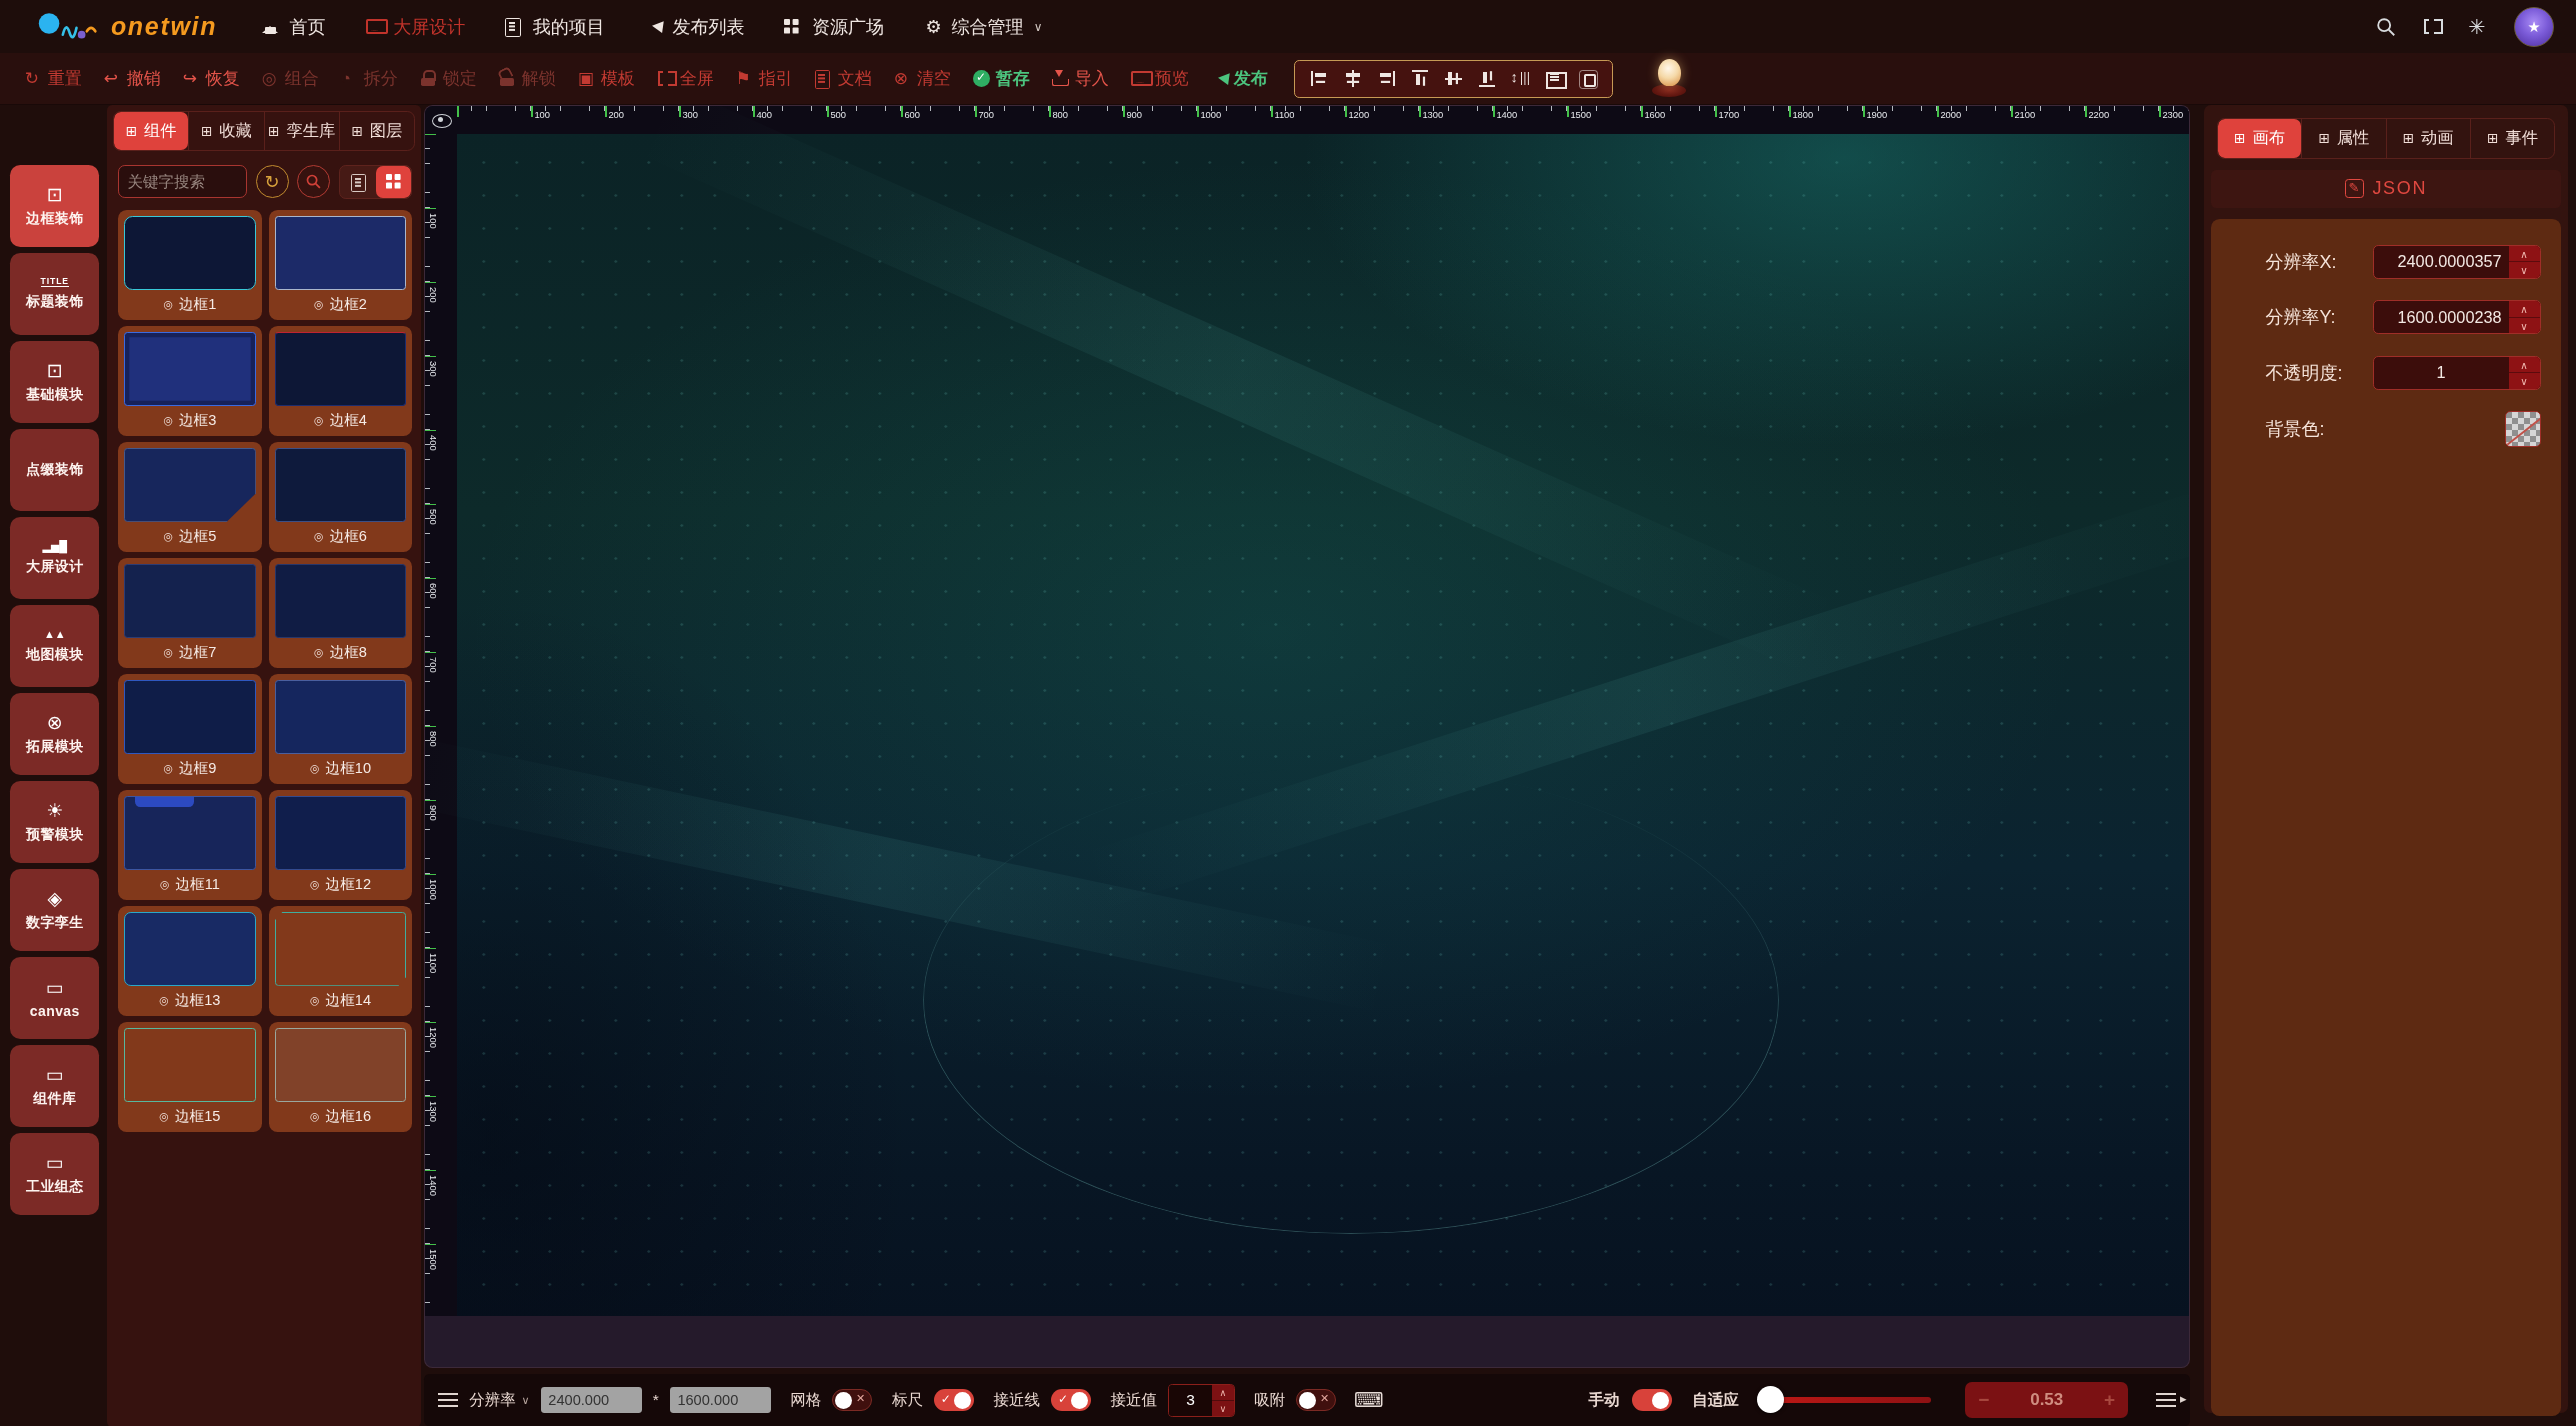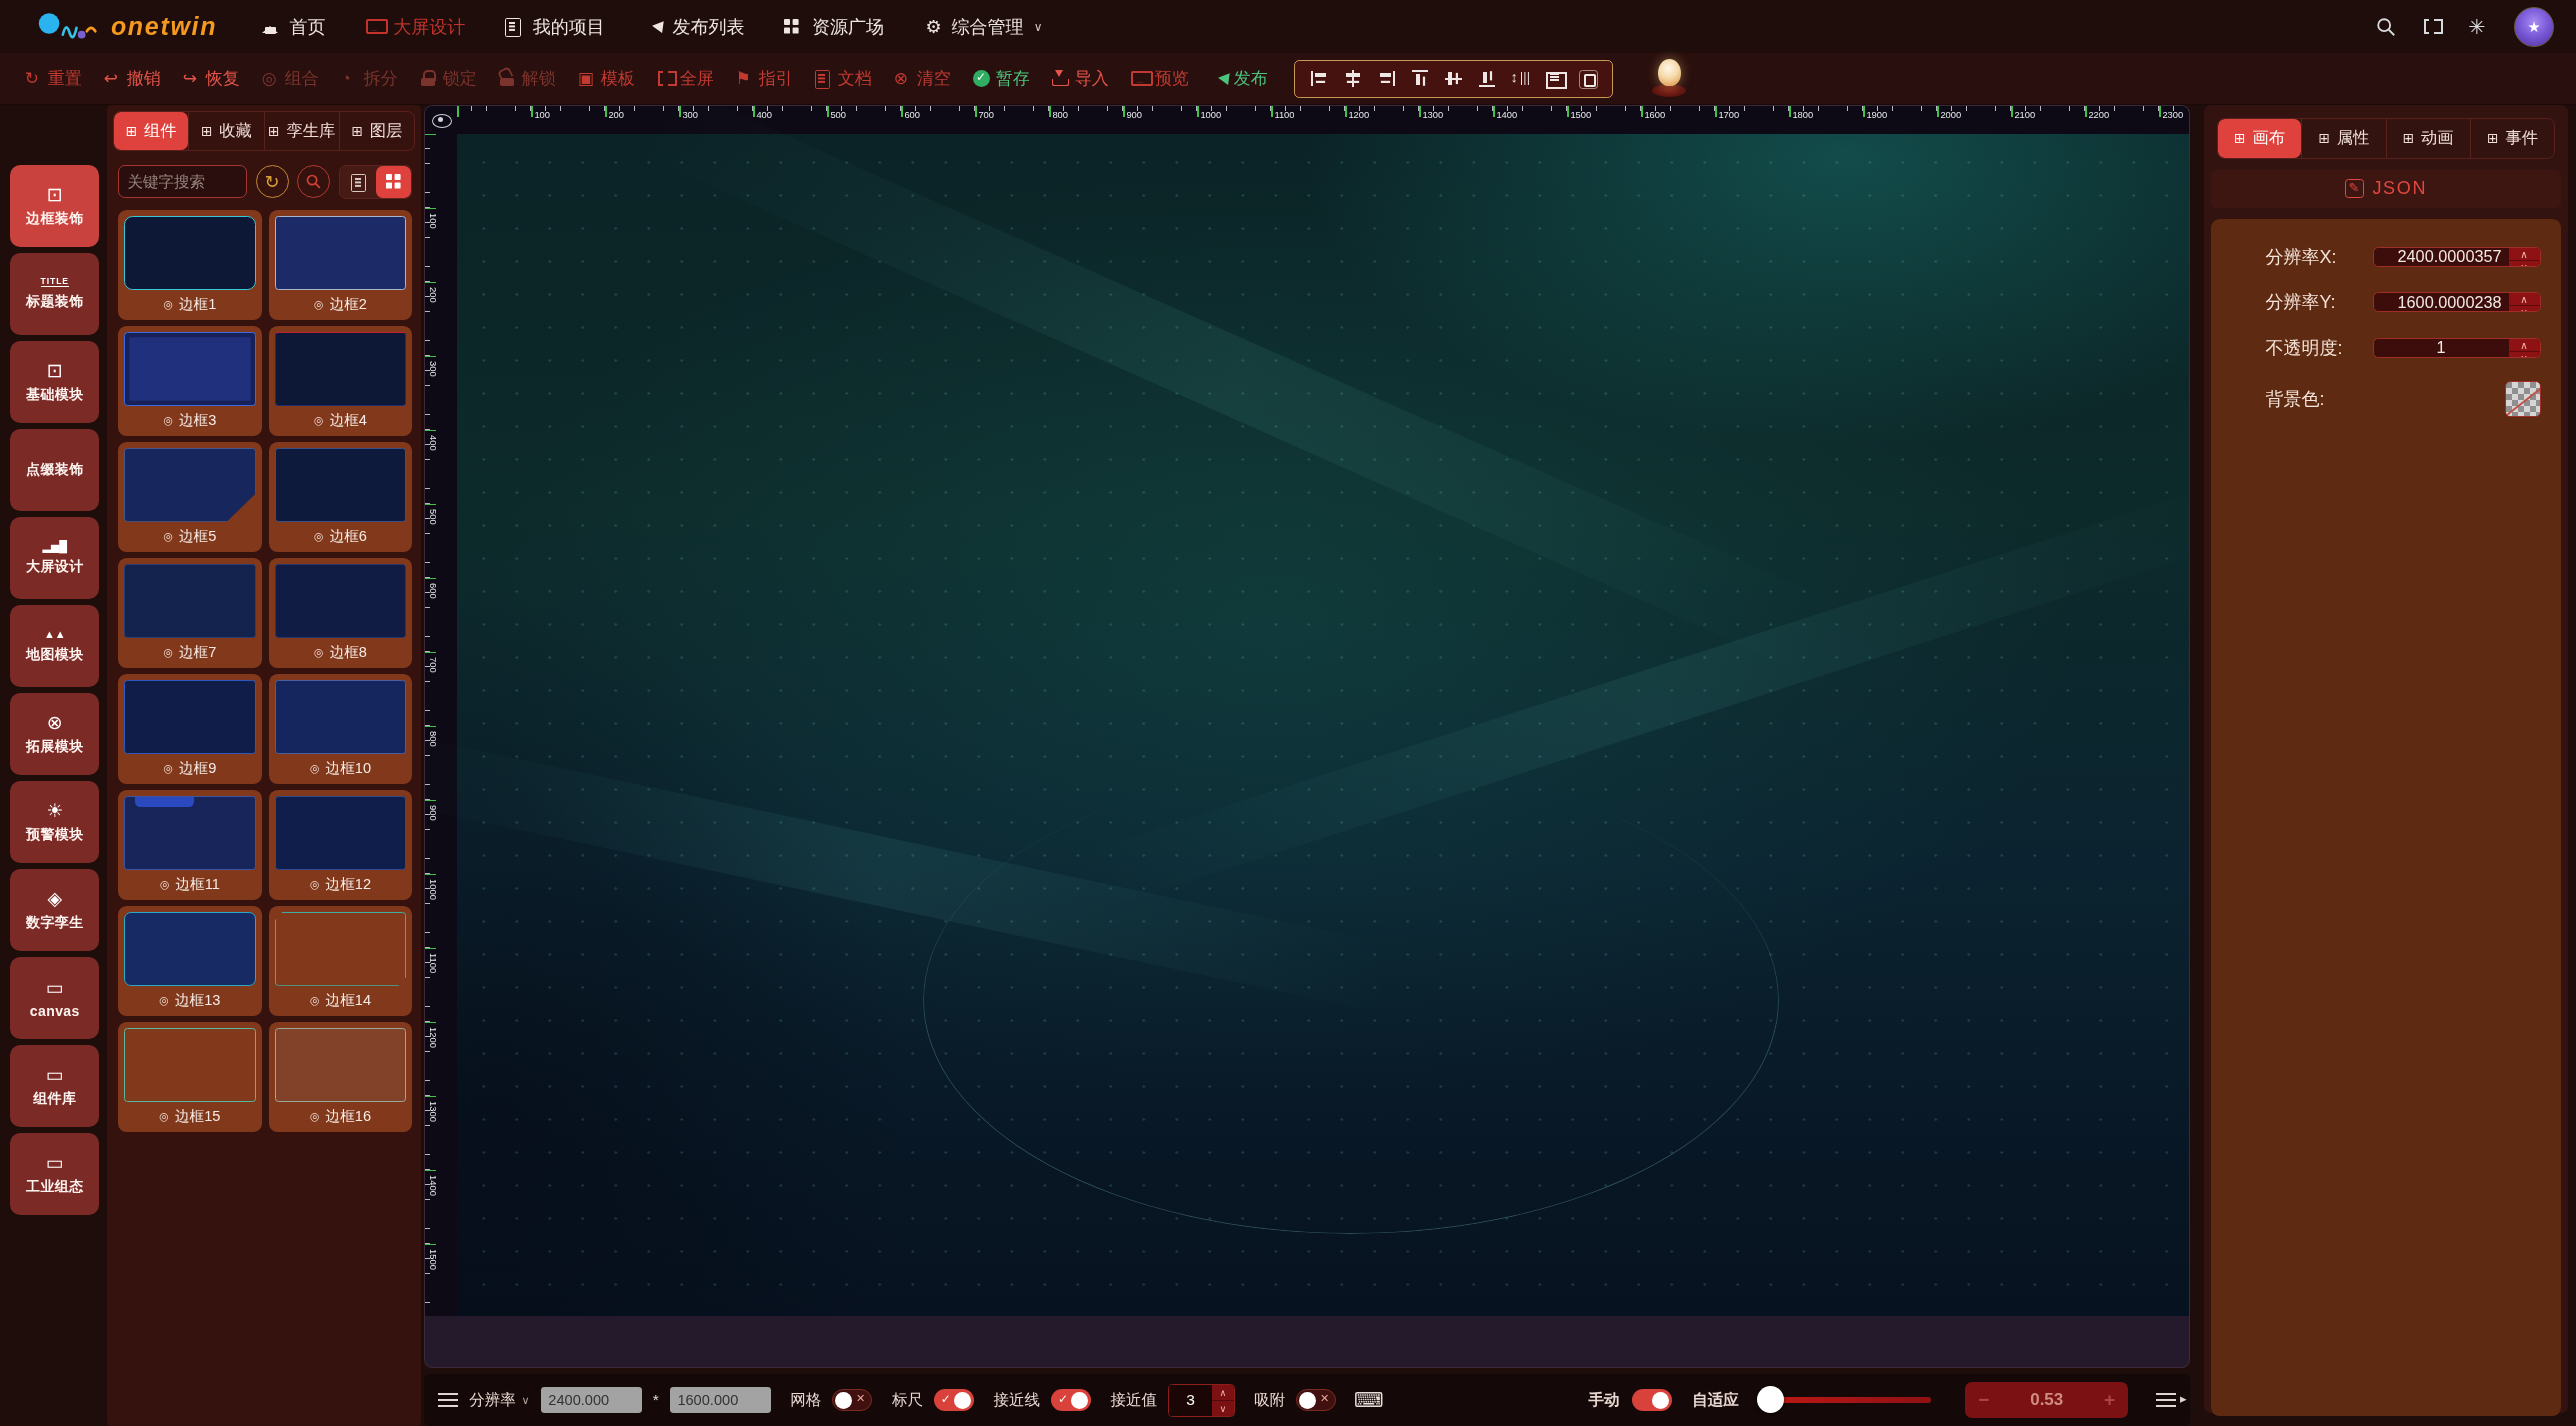--- a/index.html
+++ b/index.html
@@ -18,21 +18,21 @@
   .chev { display:none; font-size:12px; color:#cfc5c0; margin-left:1.7px; }
   .topnav-right { margin-left:auto; display:flex; align-items:center; gap:24px; }
   .tn-icon { width:26px; height:26px; display:inline-flex; align-items:center; justify-content:center; color:#d8dbde; font-size:20.6px; cursor:pointer; }
   .avatar { width:40px; height:40px; border-radius:50%; background:radial-gradient(circle at 50% 38%, #a98cf5 0%, #7b5bd8 45%, #4d2e9e 100%); border:0.9px solid #6a5a3a; display:flex; align-items:center; justify-content:center; color:#fff; font-size:14.6px; cursor:pointer; }
 
   
   .toolbar { position:absolute; left:0; top:53px; width:2576px; height:52px; background:#290f0d; border-bottom:1.7px solid #190908; display:flex; align-items:center; padding:0 13.7px; }
   .tool { display:flex; align-items:center; gap:6px; font-size:17px; padding:0 11px; color:#c23a32; cursor:pointer; }
   .tool.bright { color:#e4544a; }
   .tool.disabled { color:#7b332d; cursor:default; }
-  .tool.green { color:#4cc47e; }
+  .tool.green { color:#4cc47e;font-weight:bold; }
   .t-ic { font-size:17px; display:inline-flex; align-items:center; justify-content:center; min-width:17px; }
   .align-group { margin-left:15.5px; height:38px; display:flex; align-items:center; gap:13px; padding:0 13.7px; background:#45120f; border:1.3px solid #c79a55; border-radius:5.2px; }
   .mascot { margin-left:36px; width:41px; height:43px; position:relative; }
   .mascot::before { content:""; position:absolute; left:3.4px; bottom:3.4px; width:34px; height:13px; border-radius:50%; background:radial-gradient(#7e2018,#4a0e0a); }
   .mascot::after { content:""; position:absolute; left:8.6px; top:1.7px; width:23px; height:27.5px; border-radius:50% 50% 45% 45%; background:radial-gradient(circle at 45% 35%, #fff7ea 0%, #f5d9a8 45%, #d88a3c 100%); box-shadow:0 0 12px rgba(255,200,120,.45); }
 
   
   .rail { position:absolute; left:10.3px; top:165px; width:89px; display:flex; flex-direction:column; gap:6px; }
   .rail-item { height:82px; border-radius:10.3px; background:#7c2a26; display:flex; flex-direction:column; align-items:center; justify-content:center; gap:6px; cursor:pointer; }
   .rail-item.active { background:#ca423d; }
@@ -141,21 +141,21 @@
 
   
   .right-panel { position:absolute; left:2204px; top:105px; width:364px; height:1308px; background:#33130f; border-radius:6.9px; padding:6.9px; }
   .rp-tabs { display:flex; height:41px; border:0.9px solid #5a201b; border-radius:7.7px; overflow:hidden; }
   .json-bar { margin-top:11px; height:38px; background:#3d1511; border-radius:5.2px; display:flex; align-items:center; justify-content:center; gap:8.6px; color:#e04840; font-size:18px; letter-spacing:1.7px; cursor:pointer; }
   .json-ic { width:19px; height:19px; border:1.3px solid #e04840; border-radius:3.4px; position:relative; }
   .json-ic::before { content:"✎"; position:absolute; left:2.6px; top:-0.9px; font-size:13px; }
   .prop-panel { margin-top:11px; height:1197px; background:#5e2a12; border-radius:8.6px; padding:26px 20.6px; }
   .prop-row { display:flex; align-items:center; justify-content:space-between; margin-bottom:21.5px;margin-left:34px; }
   .prop-label { font-size:18px; color:#f6e4da; }
-  .rp-numbox { display:flex; width:168px; height:20px; border:1.3px solid #a02e28; border-radius:5.2px; overflow:hidden; background:#3c0d0b; }
+  .rp-numbox { display:flex; width:168px; height:34px; border:1.3px solid #a02e28; border-radius:5.2px; overflow:hidden; background:#3c0d0b; }
   .rp-numbox .val { flex:1; background:transparent; border:none; color:#f3e9e4; font-size:16.3px; text-align:right; padding:0 6.9px; min-width:0; outline:none; }
   .rp-numbox .stepper { width:31px; background:#8e1214; }
   .rp-numbox .stepper span { font-size:10.3px; }
   .swatch { width:36px; height:36px; border:1.3px solid #a02e28; border-radius:5.2px; position:relative; overflow:hidden; cursor:pointer;
     background:conic-gradient(#d6d6d6 0 25%, #8f8f8f 0 50%, #d6d6d6 0 75%, #8f8f8f 0) 0 0/12px 12px; }
   .swatch::after { content:""; position:absolute; left:-5.2px; top:16.3px; width:52px; height:1.7px; background:#c05048; transform:rotate(-38deg); }
   .theme-row { align-items:flex-start; }
   .theme-thumb { width:204px; height:120px; border:1.3px solid #b5551e; border-radius:6.9px; padding:6.9px; cursor:pointer; }
   .theme-img { width:100%; height:100%; border-radius:1.7px; position:relative; overflow:hidden;
     background: radial-gradient(ellipse 103px 60px at 55% 45%, rgba(40,150,140,.45), transparent 75%),

